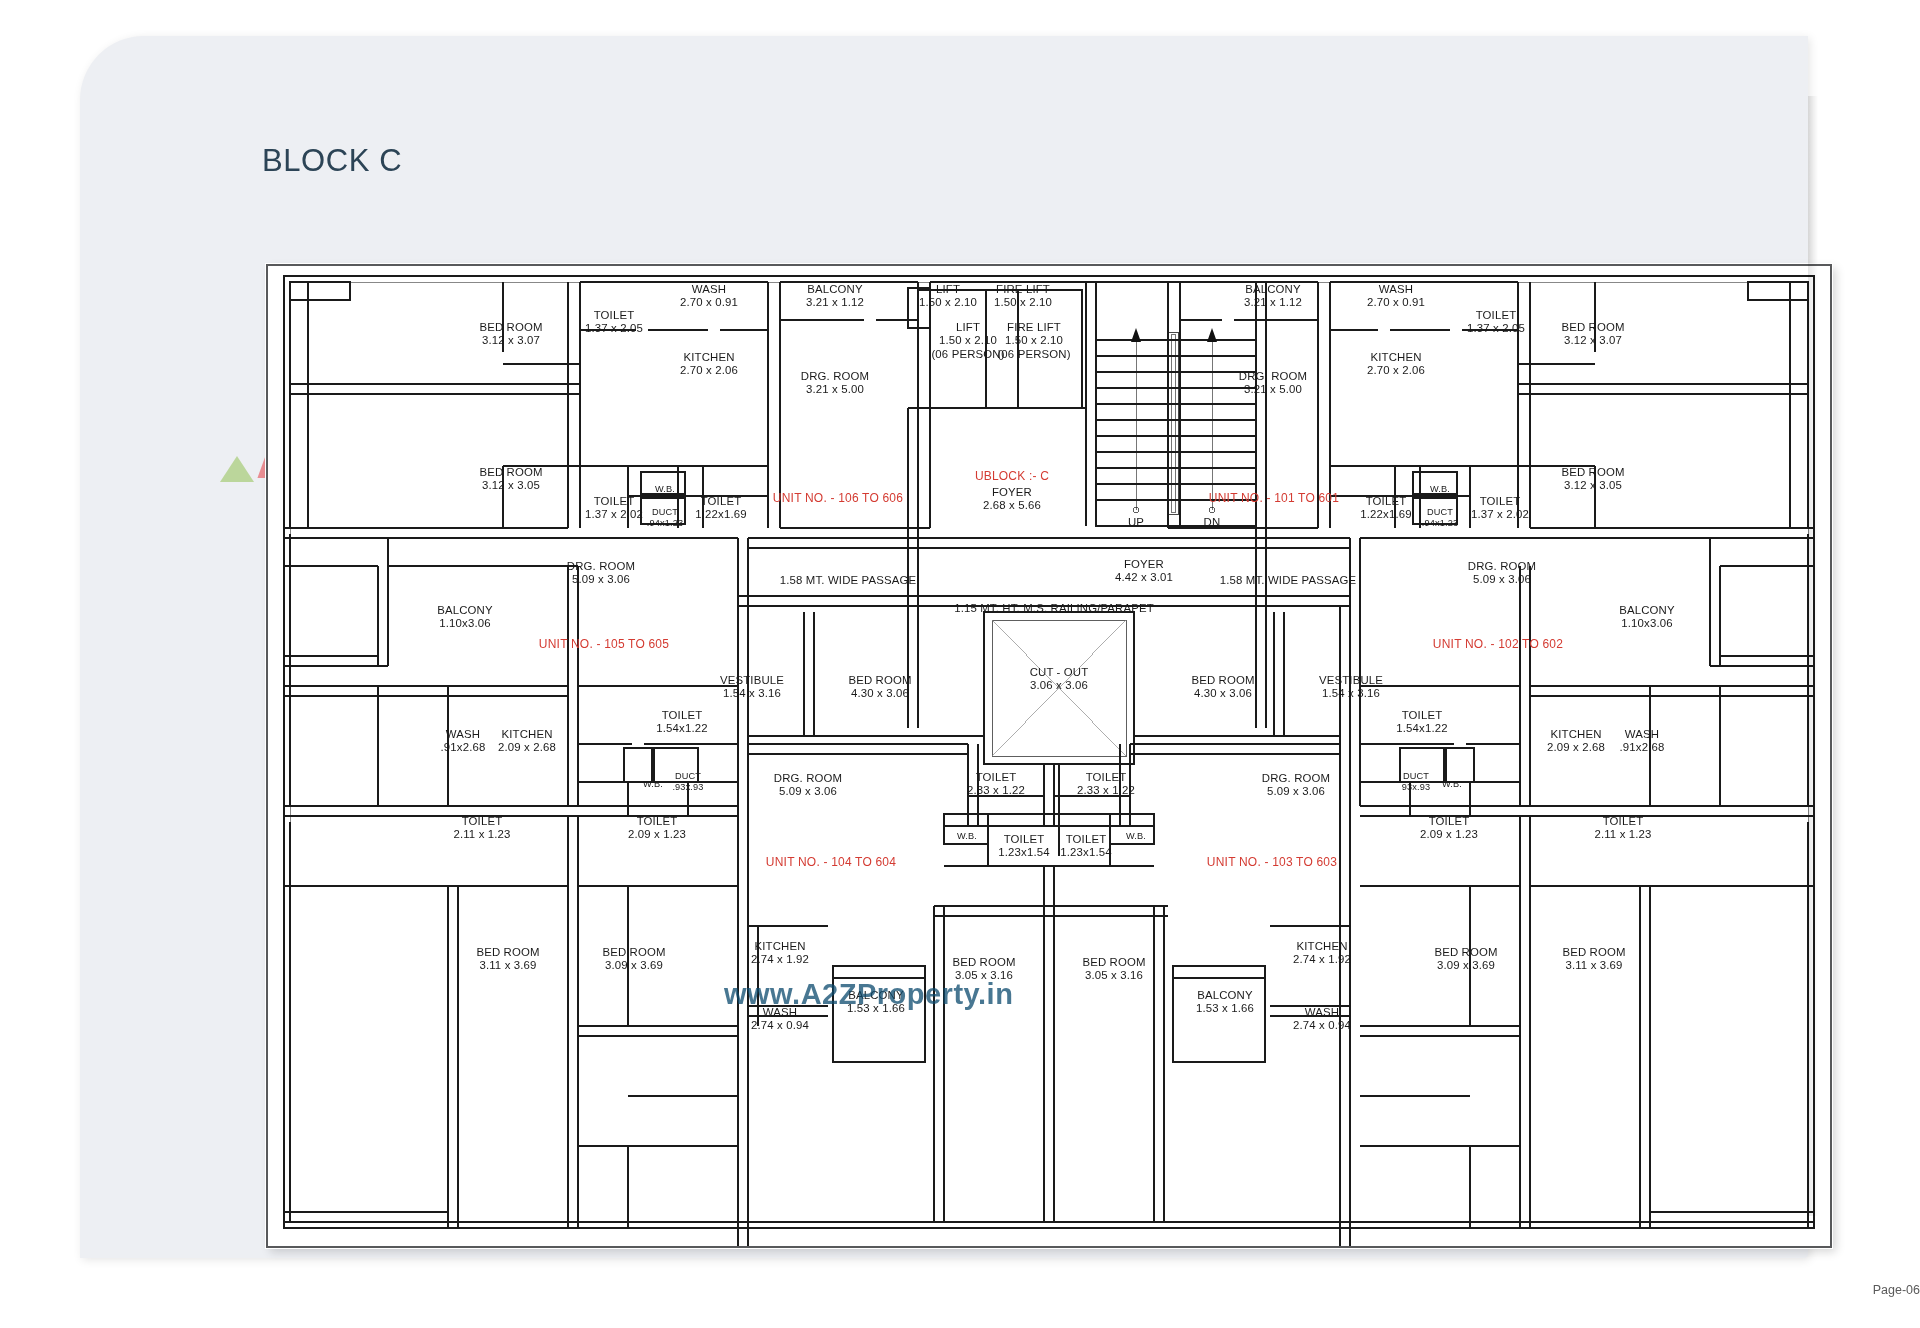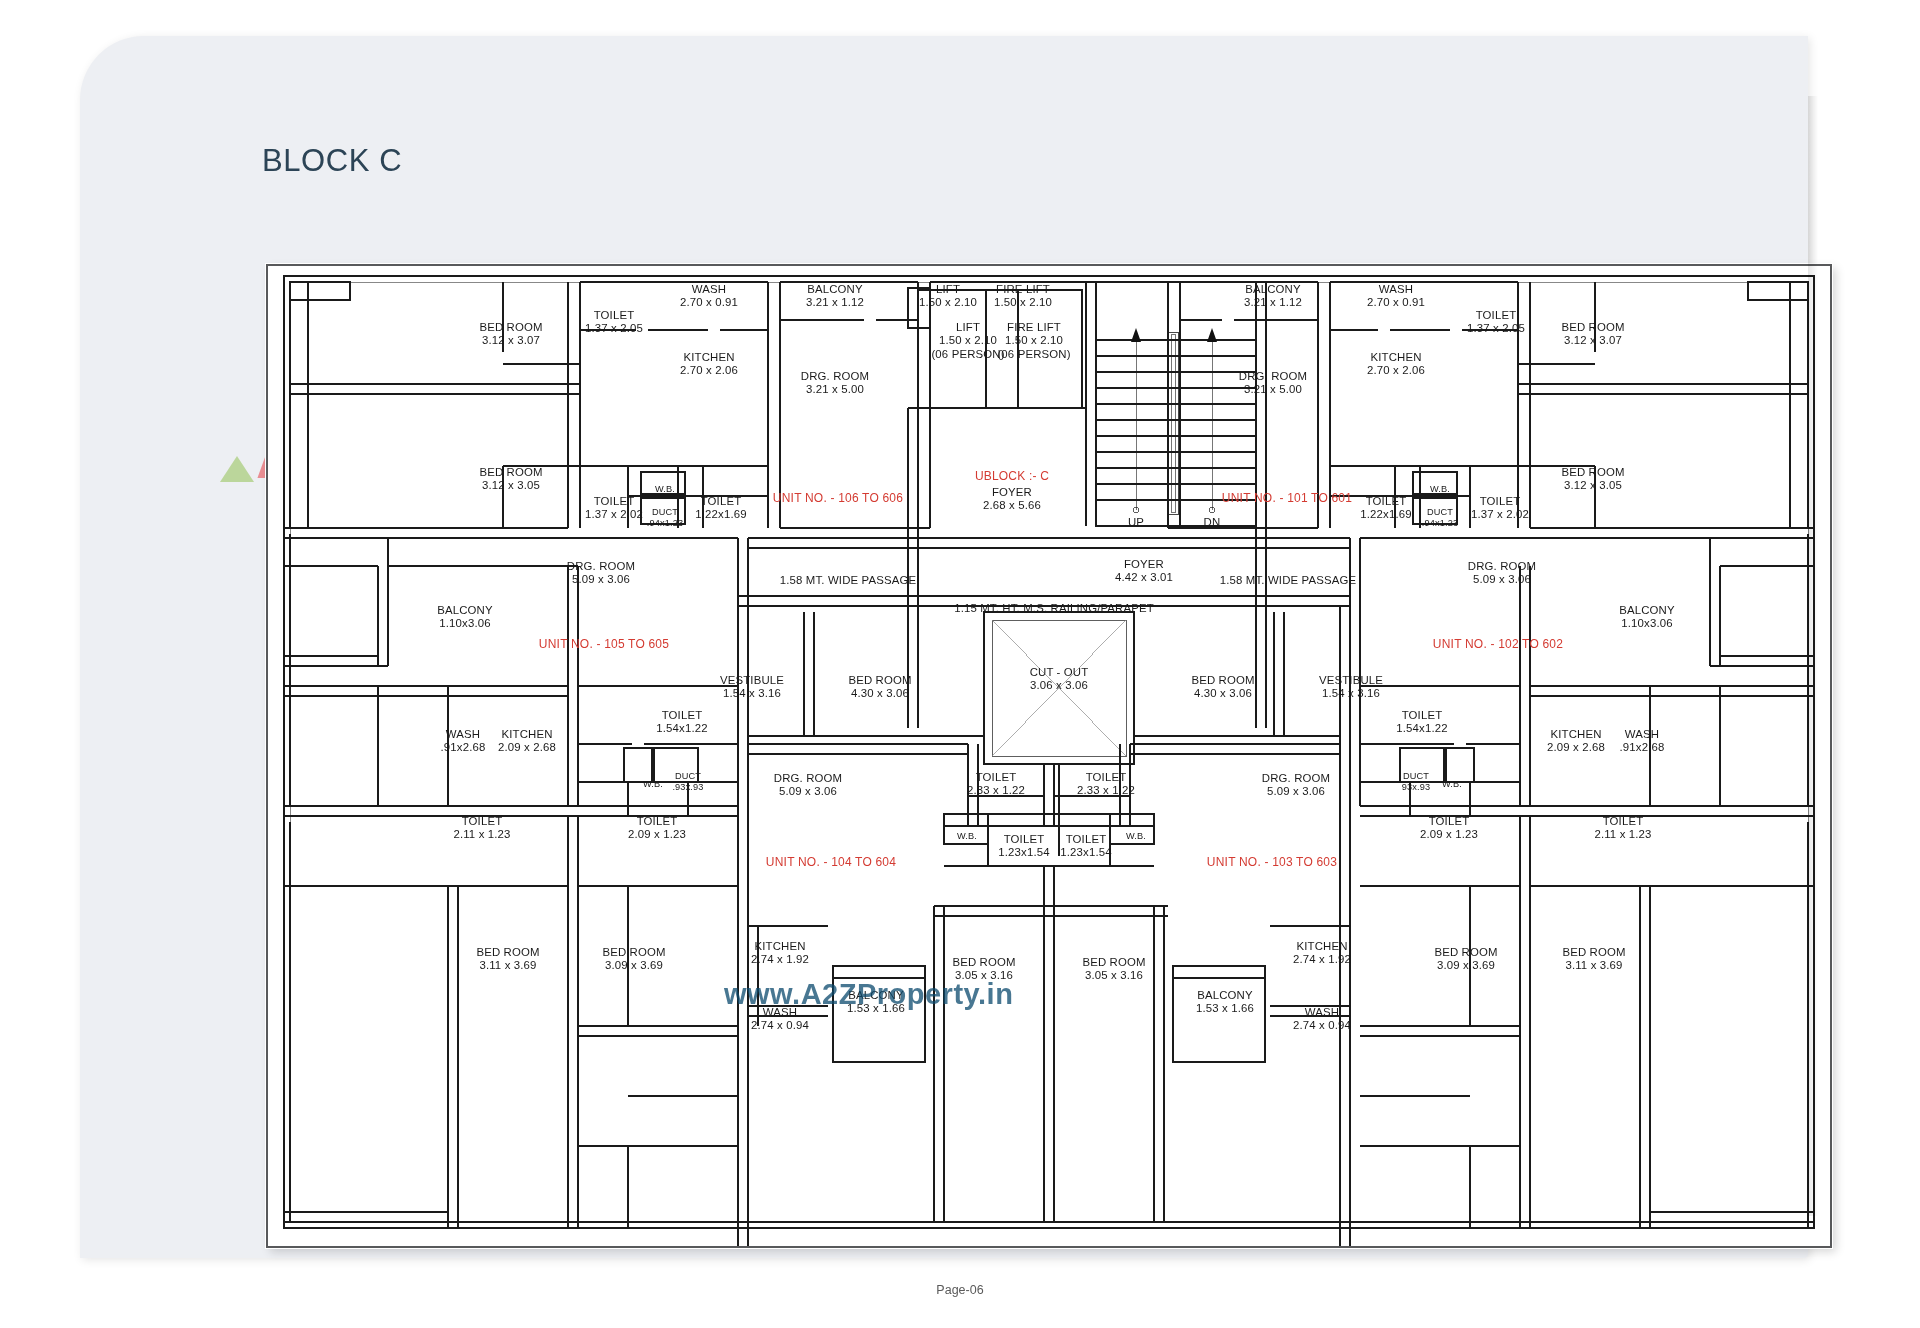--- a/index.html
+++ b/index.html
@@ -75,21 +75,21 @@
   }
   #wm-url{
     position:absolute;left:660px;top:1155px;
     font-size:29px;font-weight:700;color:#0c4a6e;opacity:.75;
     letter-spacing:.5px;white-space:nowrap;pointer-events:none;
     font-family:"Liberation Sans", sans-serif;
     margin-left:6px;
   }
   
   #footer{
-    position:absolute;left:0;top:1283px;width:1920px;text-align:center;
+    position:absolute;left:0;top:1283px;width:1920px;text-align:right;
     font-size:12.5px;color:#5a5a5a;
   }
 </style>
 </head>
 <body>
 
 <div id="page">
   <div id="panel">
 
     <div id="title-block">
@@ -469,21 +469,21 @@
           <span>FOYER</span><br><span>4.42 x 3.01</span>
         </div>
         <div class="lbl" style="left:791px;top:400px;">
           <span>CUT - OUT</span><br><span>3.06 x 3.06</span>
         </div>
         <div class="lbl" style="left:580px;top:308px;">1.58 MT. WIDE PASSAGE</div>
         <div class="lbl" style="left:1020px;top:308px;">1.58 MT. WIDE PASSAGE</div>
         <div class="lbl" style="left:786px;top:336px;">1.15 MT. HT. M.S. RAILING/PARAPET</div>
 
         <div class="lbl red" style="left:570px;top:226px;">UNIT NO. - 106 TO 606</div>
-        <div class="lbl red" style="left:1006px;top:226px;margin-left:13px;">UNIT NO. - 101 TO 601</div>
+        <div class="lbl red" style="left:1006px;top:226px;">UNIT NO. - 101 TO 601</div>
         <div class="lbl red" style="left:336px;top:372px;">UNIT NO. - 105 TO 605</div>
         <div class="lbl red" style="left:1230px;top:372px;">UNIT NO. - 102 TO 602</div>
         <div class="lbl red" style="left:563px;top:590px;">UNIT NO. - 104 TO 604</div>
         <div class="lbl red" style="left:1004px;top:590px;">UNIT NO. - 103 TO 603</div>
 
         <div id="wm-url" style="left:450px;top:712px;position:absolute;">www.A2ZProperty.in</div>
       </div>
     </div>
   </div>
 

